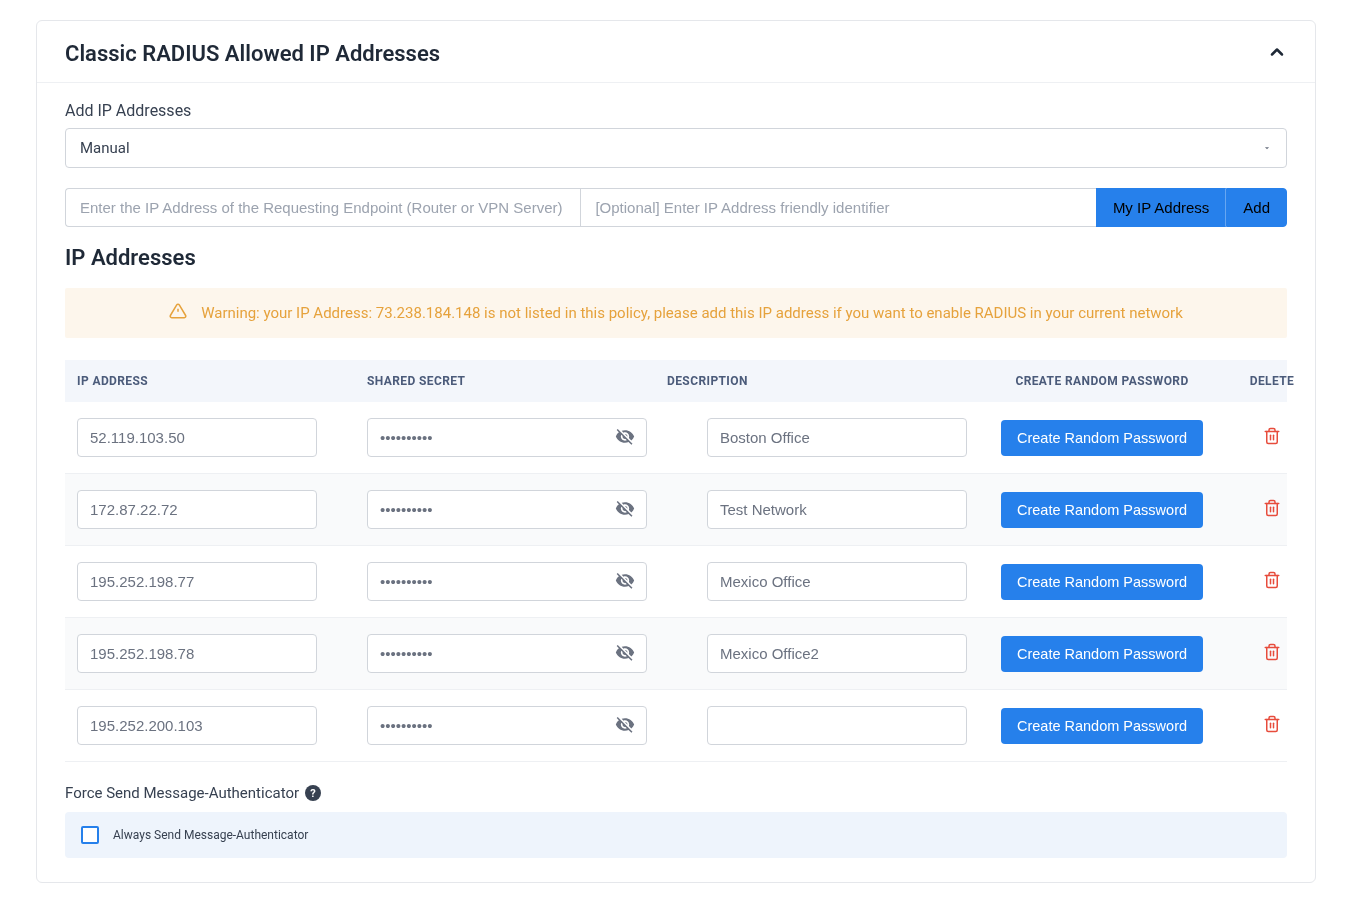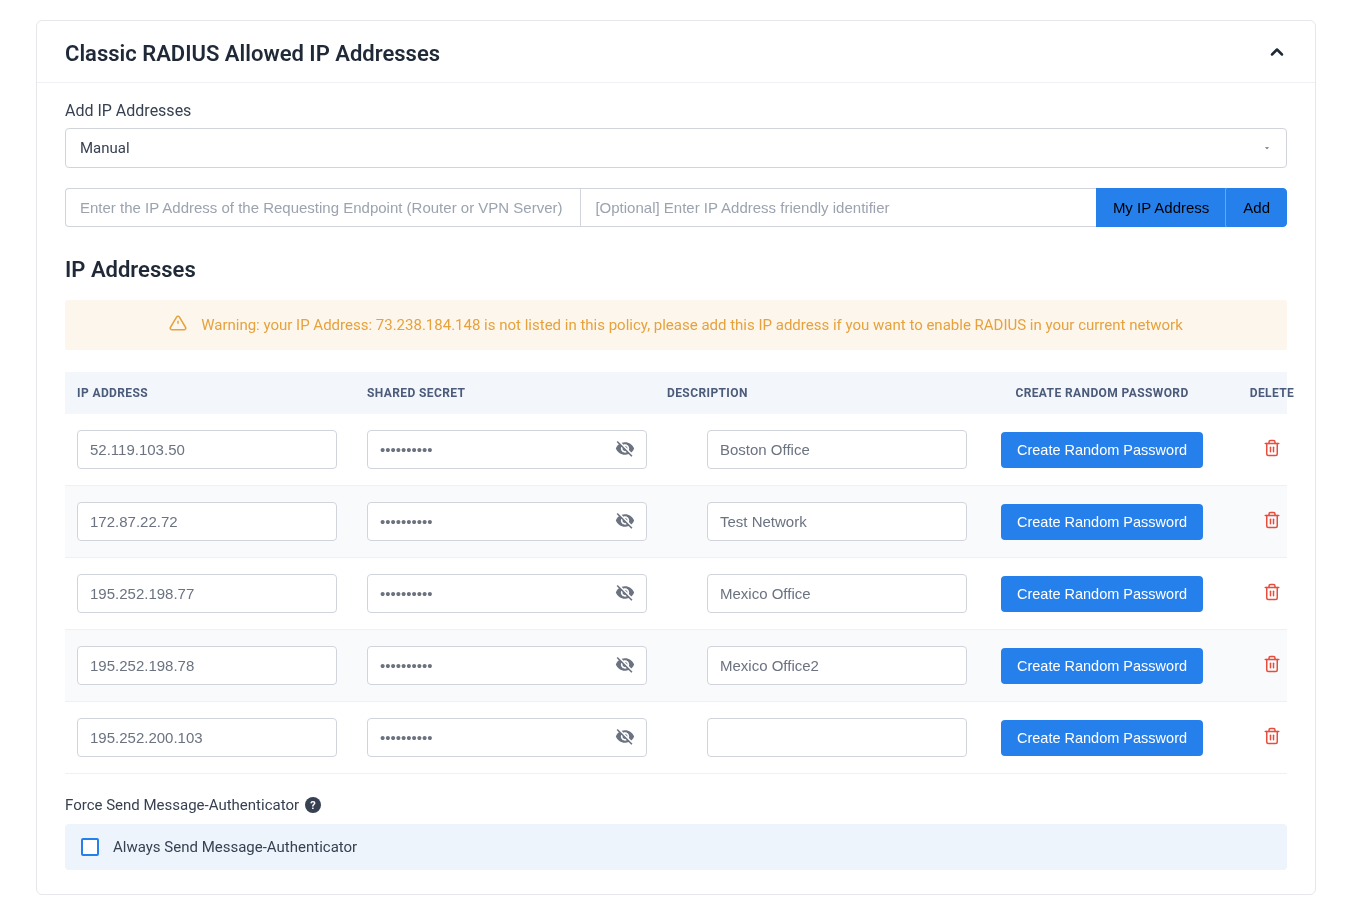--- a/index.html
+++ b/index.html
@@ -51,21 +51,21 @@
       font-size: 15px;
       color: #374151;
       background: #fff;
       cursor: pointer;
       display: flex;
       justify-content: space-between;
       align-items: center;
     }
     .input-row {
       display: flex;
-      margin-bottom: 30px;
+      margin-bottom: 18px;
     }
     .text-input {
       border: 1px solid #d1d5db;
       padding: 10px 14px;
       font-size: 15px;
       color: #374151;
       background: #fff;
       outline: none;
     }
     .ip-input { flex: 1; border-radius: 4px 0 0 4px; border-right: none; }
@@ -113,21 +113,21 @@
     .th-delete { text-align: center; }
     .table-row {
       display: grid;
       grid-template-columns: 290px 300px 310px 250px 90px;
       padding: 16px 12px;
       align-items: center;
       border-bottom: 1px solid #eef0f3;
     }
     .table-row:nth-child(even) { background: #f9fafb; }
     .cell-input {
-      width: 260px;
+      width: 240px;
       border: 1px solid #d1d5db;
       border-radius: 4px;
       padding: 10px 12px;
       font-size: 15px;
       color: #6b7280;
       background: #fff;
     }
     .cell-input.secret { width: 280px; padding-right: 40px; }
     .secret-wrap { position: relative; width: 280px; }
     .eye-icon {
@@ -172,21 +172,21 @@
       font-size: 11px;
       font-weight: bold;
     }
     .checkbox-panel {
       background: #eef4fc;
       border-radius: 4px;
       padding: 14px 16px;
       display: flex;
       align-items: center;
       gap: 14px;
-      font-size: 15px;
+      font-size: 12px;
       color: #374151;
     }
     .checkbox {
       width: 18px; height: 18px;
       border: 2px solid #2680eb;
       border-radius: 2px;
       background: #fff;
       cursor: pointer;
     }
     ::placeholder { color: #9ca3af; }

